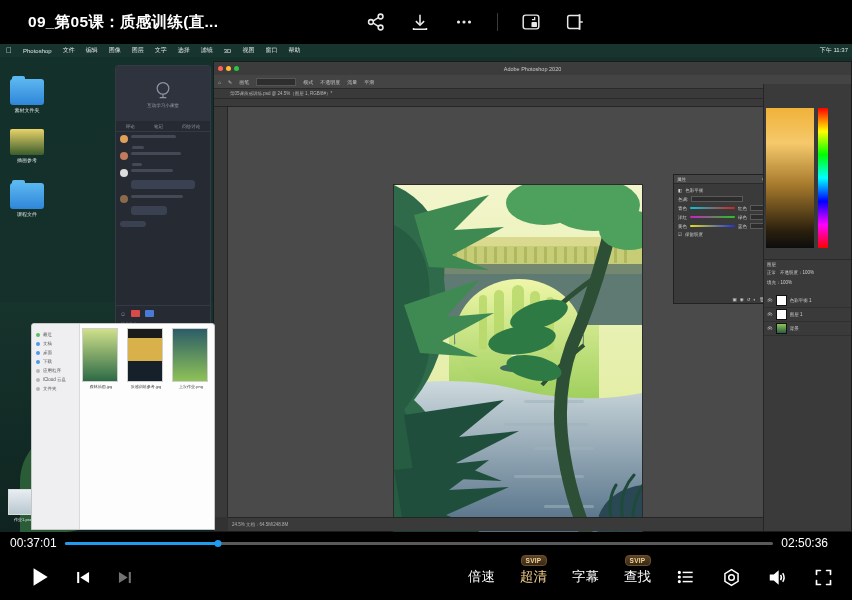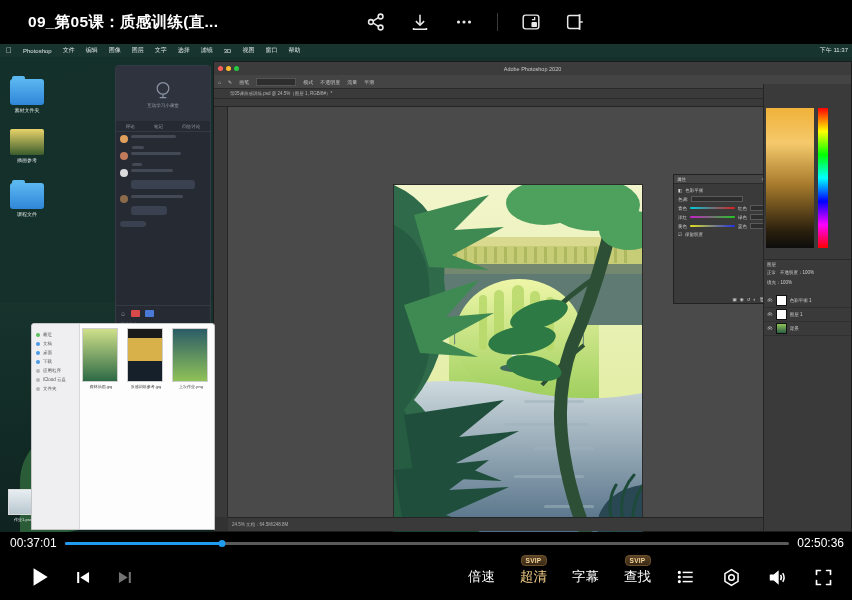--- a/index.html
+++ b/index.html
@@ -166,21 +166,21 @@
   
   .bot-thumb { position:absolute; bottom:10px; width:30px; text-align:center;
     font-size:4px; color:#e0e6e4; }
   .bot-thumb .bt { width:30px; height:26px; border:1px solid #dcdcdc;
     background:linear-gradient(180deg,#e8eef2,#b9c7cf); margin-bottom:2px; }
 
   
   .prog-wrap { position:absolute; left:0; top:532px; width:852px; height:22px;
     background:#000; display:flex; align-items:center; }
   .time { color:#fff; font-size:12px; font-family:"Liberation Sans",sans-serif; }
-  .time.left { margin-left:10px; } .time.right { margin-right:8px; }
+  .time.left { margin-left:10px; } .time.right { margin-right:24px; }
   .track { position:relative; flex:1; height:3px; background:#5a5a5a;
     margin:0 8px; border-radius:2px; }
   .track-fill { position:absolute; left:0; top:0; height:3px;
     background:#1f9cf0; border-radius:2px; }
   .track-knob { position:absolute; top:-2px; width:7px; height:7px; border-radius:50%;
     background:#1f9cf0; transform:translateX(-50%); }
 
   
   .ctrl { position:absolute; left:0; top:554px; width:852px; height:46px;
     background:#000; display:flex; align-items:center; }

